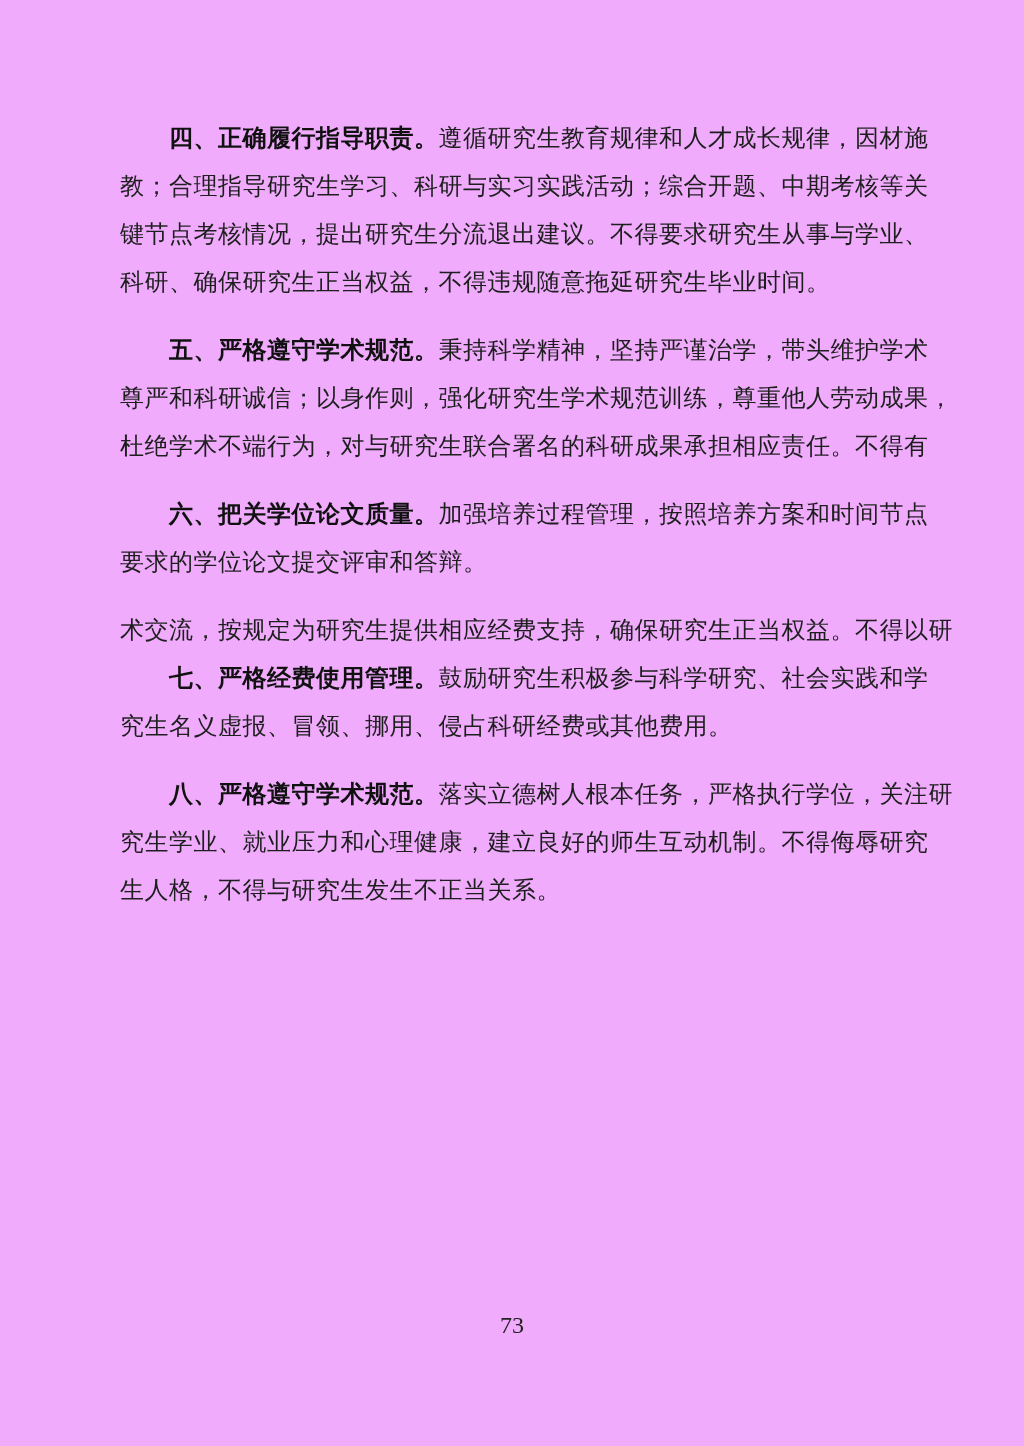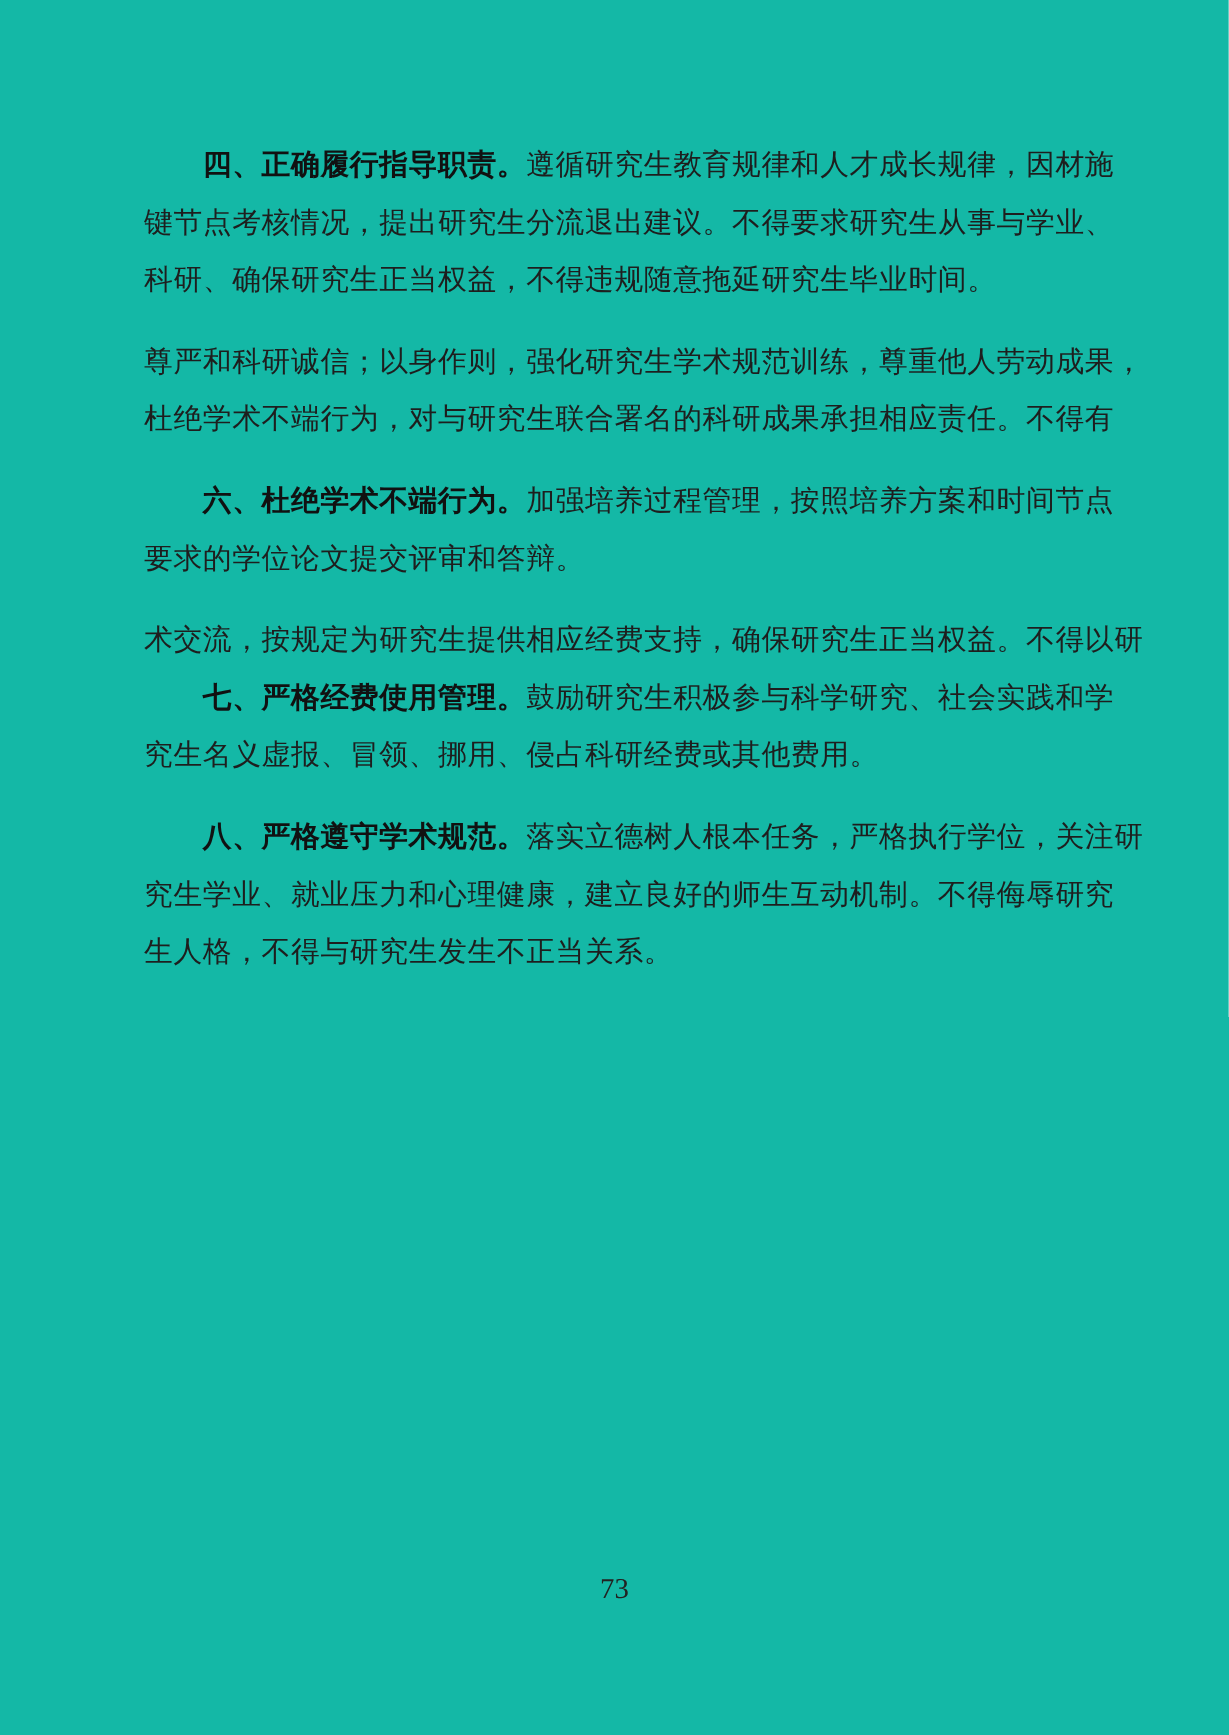--- a/index.html
+++ b/index.html
@@ -5,21 +5,21 @@
 <style>
   * { margin: 0; padding: 0; box-sizing: border-box; }
   html, body {
     background: #ffffff;
   }
   .page {
     position: relative;
     width: 1024px;
     height: 1446px;
     margin: 0 auto;
-    background: #14b8a6;
+    background: #f0abfc;
     overflow: hidden;
     font-family: "Liberation Serif", "DejaVu Serif", serif;
     color: #1e1e1e;
   }
   .content {
     position: absolute;
     left: 120px;
     top: 114px;
     width: 786px;
   }
@@ -60,31 +60,33 @@
   }
 </style>
 </head>
 <body>
 
 <div class="page">
   <div class="content">
 
     <section class="para">
       <div class="line first"><span class="head">四、正确履行指导职责。</span><span>遵循研究生教育规律和人才成长规律，因材施</span></div>
+      <div class="line">教；合理指导研究生学习、科研与实习实践活动；综合开题、中期考核等关</div>
       <div class="line">键节点考核情况，提出研究生分流退出建议。不得要求研究生从事与学业、</div>
       <div class="line last">科研、确保研究生正当权益，不得违规随意拖延研究生毕业时间。</div>
     </section>
 
     <section class="para">
+      <div class="line first"><span class="head">五、严格遵守学术规范。</span><span>秉持科学精神，坚持严谨治学，带头维护学术</span></div>
       <div class="line">尊严和科研诚信；以身作则，强化研究生学术规范训练，尊重他人劳动成果，</div>
       <div class="line">杜绝学术不端行为，对与研究生联合署名的科研成果承担相应责任。不得有</div>
     </section>
 
     <section class="para">
-      <div class="line first"><span class="head">六、杜绝学术不端行为。</span><span>加强培养过程管理，按照培养方案和时间节点</span></div>
+      <div class="line first"><span class="head">六、把关学位论文质量。</span><span>加强培养过程管理，按照培养方案和时间节点</span></div>
       <div class="line last">要求的学位论文提交评审和答辩。</div>
     </section>
 
     <section class="para">
       <div class="line">术交流，按规定为研究生提供相应经费支持，确保研究生正当权益。不得以研</div>
       <div class="line first"><span class="head">七、严格经费使用管理。</span><span>鼓励研究生积极参与科学研究、社会实践和学</span></div>
       <div class="line last">究生名义虚报、冒领、挪用、侵占科研经费或其他费用。</div>
     </section>
 
     <section class="para">

